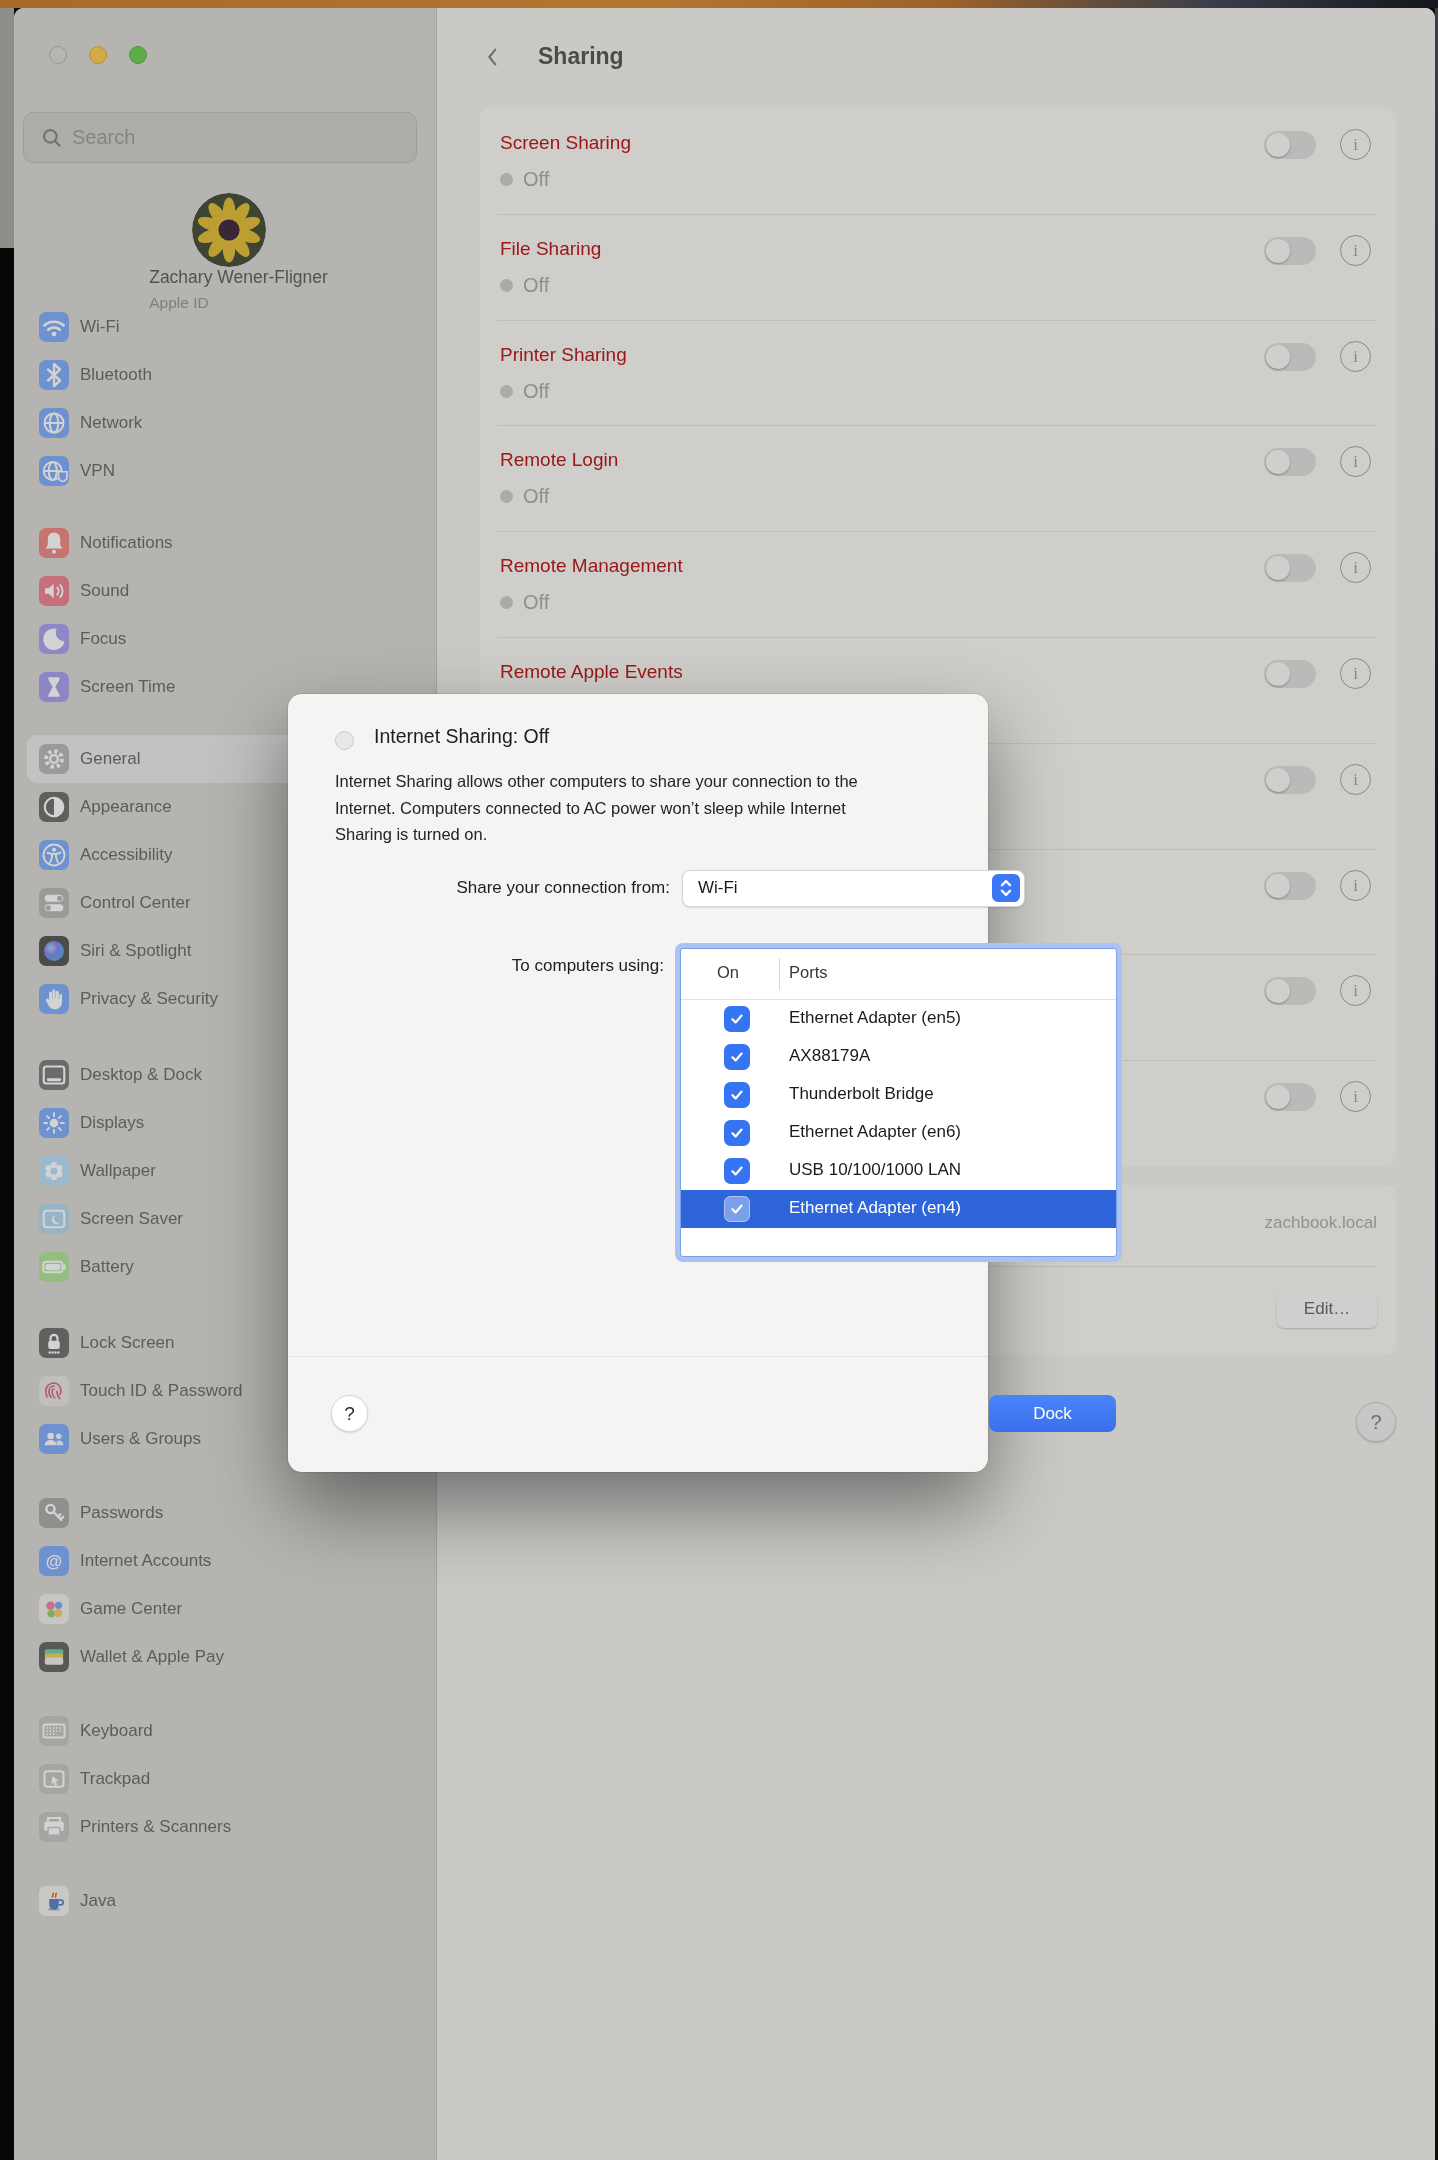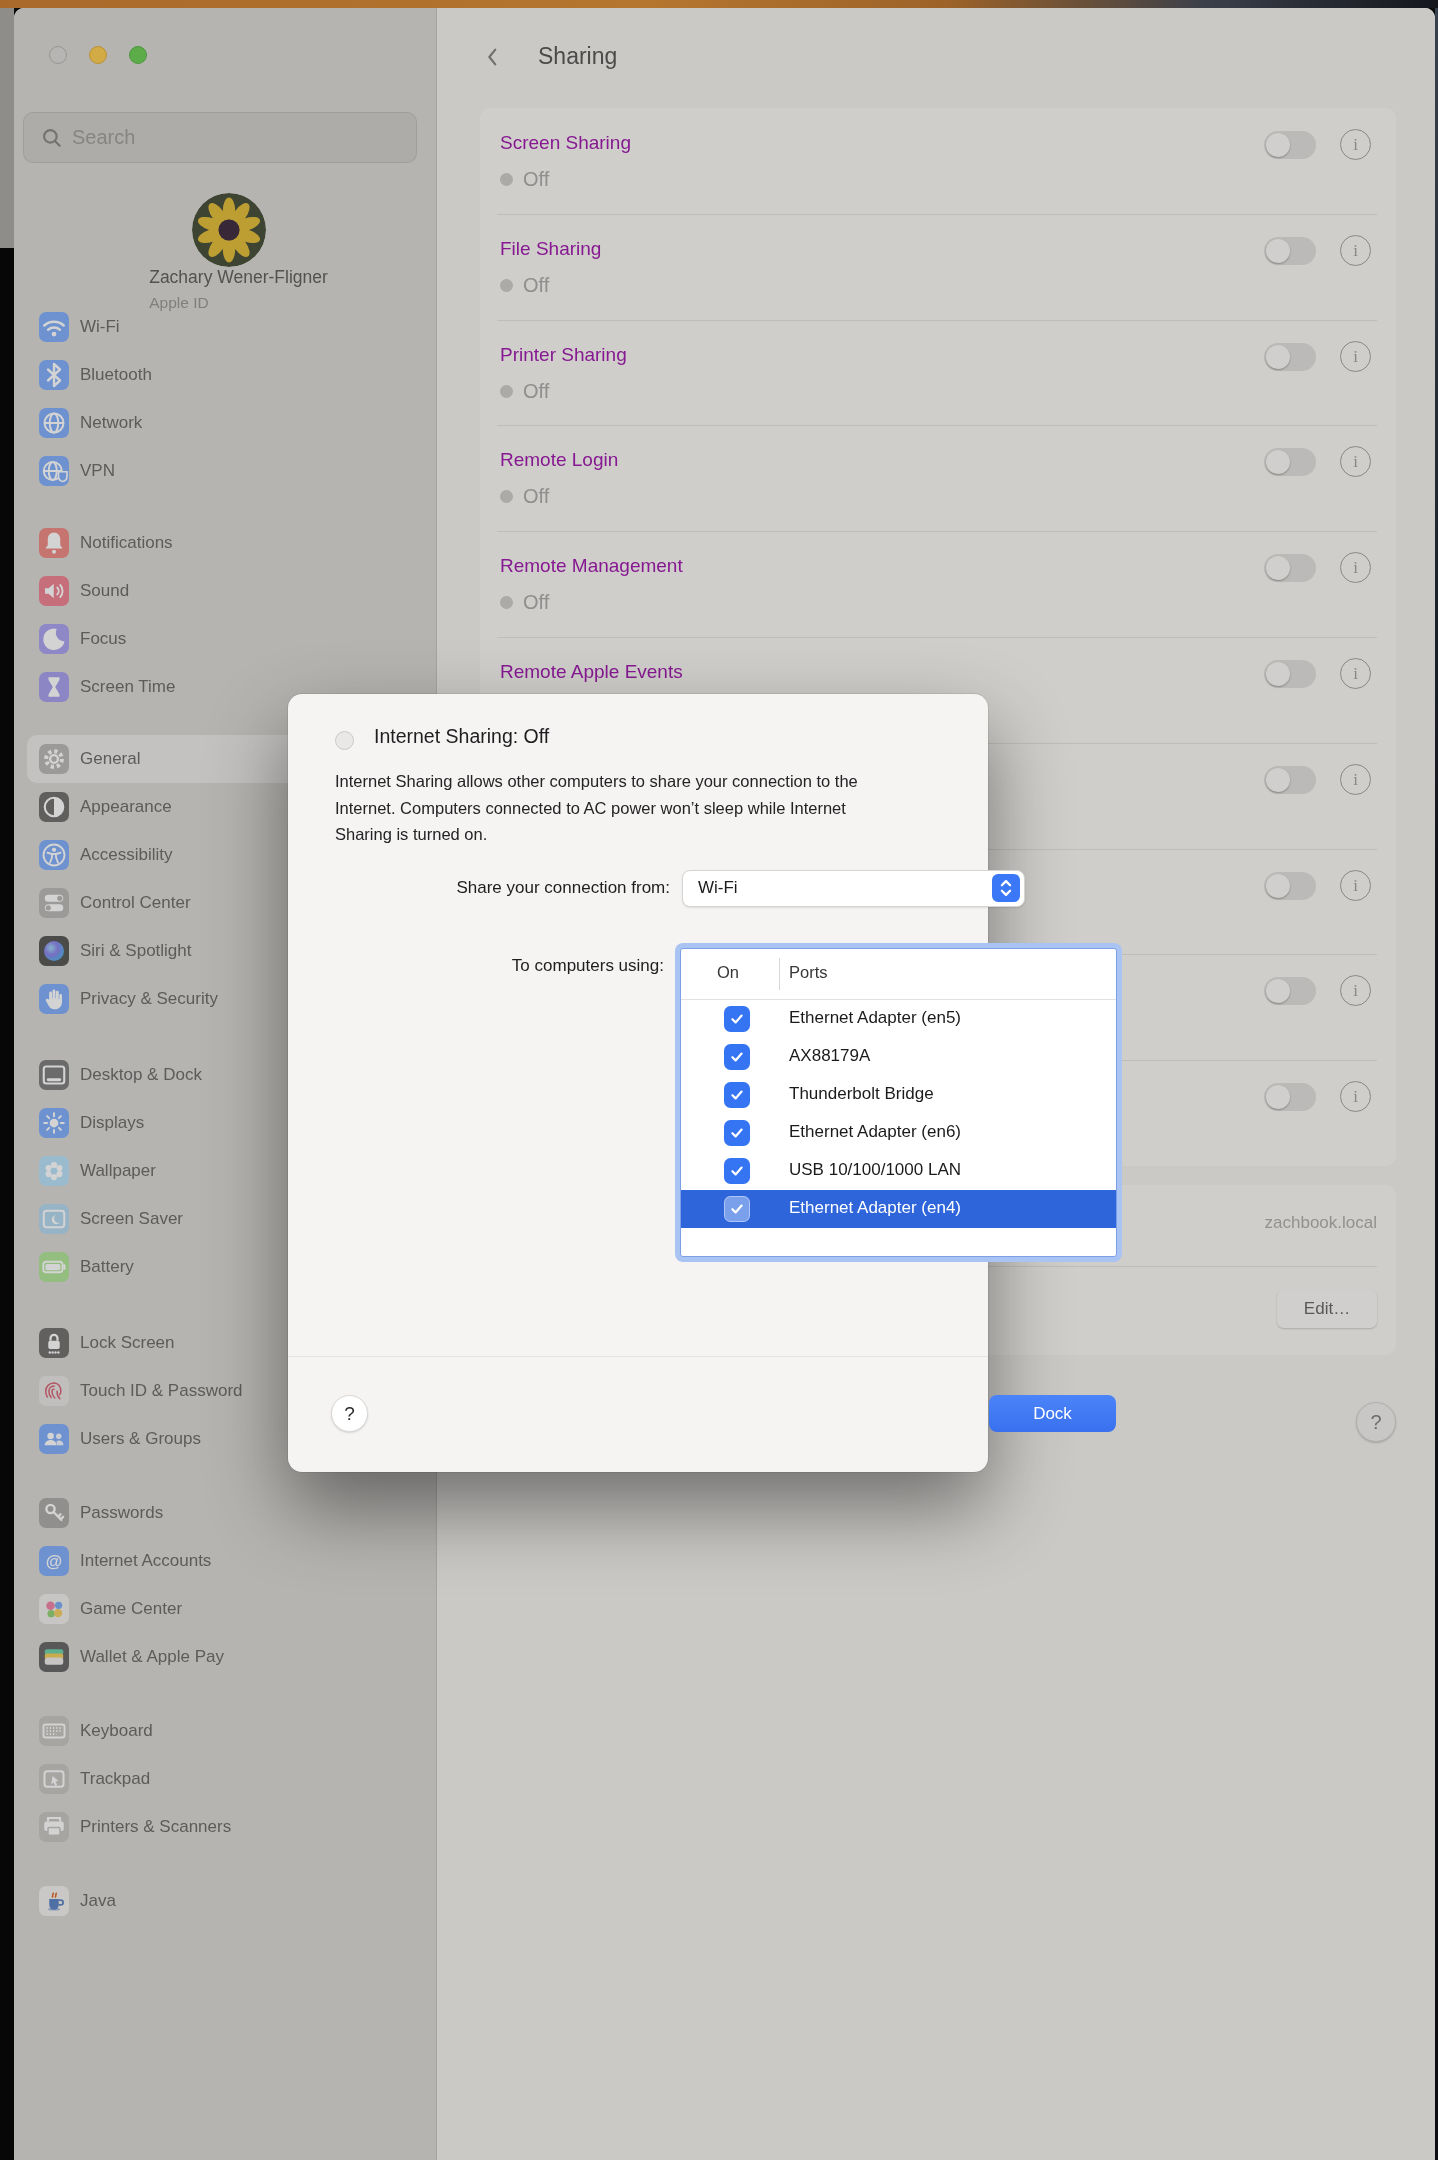--- a/index.html
+++ b/index.html
@@ -30,26 +30,26 @@
   .prof-name{font-size:17.5px;color:#64625f;}
   .prof-sub{font-size:15.5px;color:#9b9996;margin-top:6px;}
   #sidebar-nav{position:absolute;left:0;top:295px;width:423px;}
   .sb-item{height:48px;margin:0 13px;border-radius:10px;display:flex;align-items:center;padding-left:12px;box-sizing:border-box;}
   .sb-item.selected{background:#ecebe8;}
   .sb-icon{width:30px;height:30px;border-radius:7px;flex:0 0 auto;display:flex;align-items:center;justify-content:center;overflow:hidden;}
   .sb-label{margin-left:11px;font-size:17px;color:#6f6e6d;white-space:nowrap;}
   
   .main{position:absolute;left:423px;top:0;width:998px;height:100%;background:#f5f3f0;}
   .back-btn{position:absolute;left:45px;top:38px;width:22px;height:22px;}
-  .page-title{position:absolute;left:101px;top:35px;font-size:23px;font-weight:400;color:#5b5958;}
+  .page-title{position:absolute;left:101px;top:35px;font-size:23px;font-weight:700;color:#5b5958;}
   .card{position:absolute;left:43px;width:916px;background:#fbf9f6;border-radius:10px;}
   #sharing-card{top:100px;height:1058px;}
   .srow{position:relative;height:105.8px;}
   .srow:not(:first-child)::before{content:"";position:absolute;left:17px;right:19px;top:0;height:1px;background:#e6e4e1;}
-  .srow-title{position:absolute;left:20px;top:24px;font-size:19px;color:#a21caf;}
+  .srow-title{position:absolute;left:20px;top:24px;font-size:19px;color:#b91c1c;}
   .srow-status{position:absolute;left:20px;top:60px;display:flex;align-items:center;gap:10px;}
   .status-dot{width:13px;height:13px;border-radius:50%;background:#cfcdca;}
   .status-text{font-size:20px;color:#aeadac;}
   .toggle{position:absolute;left:784px;top:23px;width:52px;height:28px;border-radius:14px;background:#e3e1de;}
   .knob{position:absolute;left:2px;top:2px;width:24px;height:24px;border-radius:50%;background:#fdfbf9;
     box-shadow:0 1px 2px rgba(0,0,0,.28);}
   .info-btn{position:absolute;left:860px;top:21px;width:31px;height:31px;border-radius:50%;
     border:1.5px solid #a5a4a3;box-sizing:border-box;display:flex;align-items:center;justify-content:center;color:#a5a4a3;}
   .info-i{font-family:"Liberation Serif",serif;font-size:17px;line-height:1;}
   #hostname-card{top:1177px;height:170px;}

